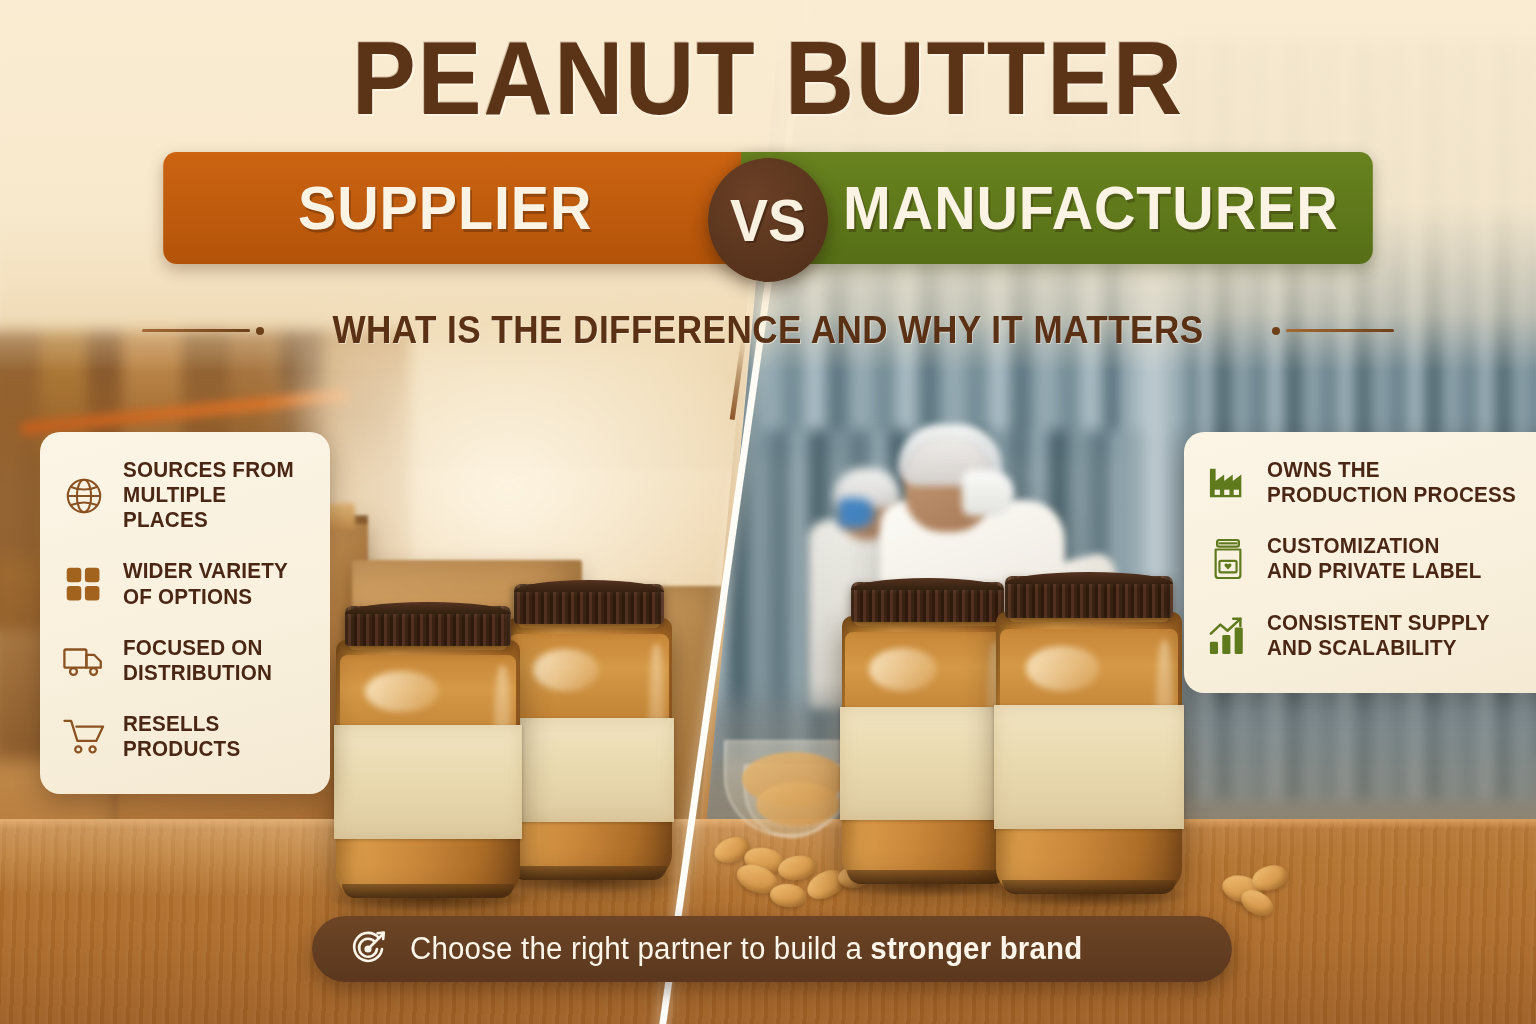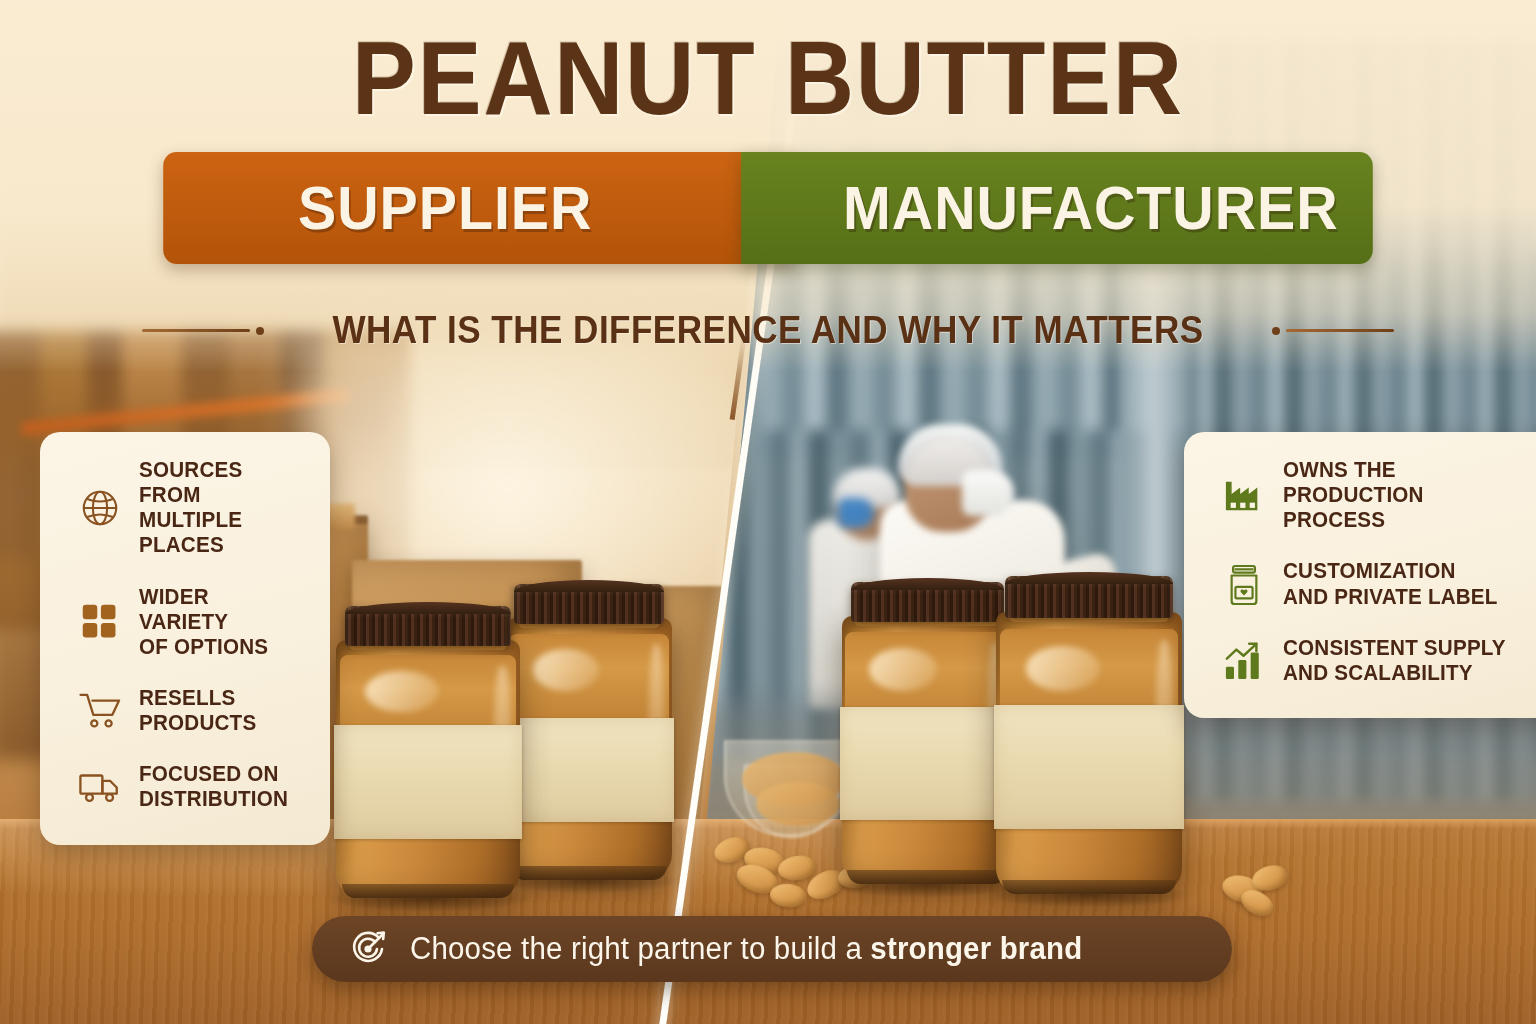--- a/index.html
+++ b/index.html
@@ -187,21 +187,21 @@
   .dash{position:relative;width:122px;height:6px;}
   .dash i{position:absolute;top:2px;width:108px;height:3px;border-radius:2px;
     background:linear-gradient(90deg,#A56A35,#6E4019);}
   .dash b{position:absolute;top:0;width:8px;height:8px;border-radius:50%;background:#6E4019;}
   .dash.l i{left:0;} .dash.l b{right:0;}
   .dash.r i{right:0;} .dash.r b{left:0;}
 
   
   .card{position:absolute;z-index:26;border-radius:20px;
     background:linear-gradient(165deg,#FCF5E6 0%,#F9F0DD 55%,#F4EAD3 100%);
-    box-shadow:0 10px 26px rgba(50,28,10,.3);padding:26px 38px;}
+    box-shadow:0 10px 26px rgba(50,28,10,.3);padding:26px 22px;}
   .card-left{left:40px;top:432px;width:290px;}
   .card-right{left:1184px;top:432px;width:384px;}
   .frow{display:flex;align-items:center;gap:17px;margin-bottom:26px;}
   .frow:last-child{margin-bottom:6px;}
   .ficon{width:44px;height:44px;flex:0 0 44px;display:flex;align-items:center;justify-content:center;}
   .flabel{font-size:21.5px;font-weight:bold;line-height:1.17;letter-spacing:.2px;
     color:#4A2715;transform:scaleX(.96);transform-origin:left center;white-space:pre-line;}
 
   
   .cta{position:absolute;left:312px;bottom:42px;width:920px;height:66px;z-index:28;
@@ -340,20 +340,23 @@
   <div class="hdr">
     <div class="title">PEANUT BUTTER</div>
 
     <div class="vsrow">
       <div class="banner banner-l">
         <span>SUPPLIER</span>
       </div>
       <div class="banner banner-r">
         <span>MANUFACTURER</span>
       </div>
+      <div class="vsbadge">
+        <span>VS</span>
+      </div>
     </div>
 
     <div class="subrow">
       <span class="dash l">
           <i></i>
           <b></b>
         </span>
       <span class="sub">WHAT IS THE DIFFERENCE AND WHY IT MATTERS</span>
       <span class="dash r">
           <i></i>
@@ -386,40 +389,40 @@
           <rect x="3" y="23" width="16" height="16" rx="3.5" fill="#A2631F"></rect>
           <rect x="23" y="23" width="16" height="16" rx="3.5" fill="#A2631F"></rect>
         </svg>
       </span>
       <span class="flabel">WIDER VARIETY
 OF OPTIONS</span>
     </div>
 
     <div class="frow">
       <span class="ficon">
-        <svg viewBox="0 0 46 42" width="44" height="40" fill="none" stroke="#8A5220" stroke-width="2.4" stroke-linecap="round" stroke-linejoin="round">
-          <path d="M2.5 4h7l6.5 21h20l7-15h-28"></path>
-          <circle cx="17" cy="34" r="3.2"></circle>
-          <circle cx="32" cy="34" r="3.2"></circle>
-        </svg>
-      </span>
-      <span class="flabel">RESELLS PRODUCTS</span>
-    </div>
-
-    <div class="frow">
-      <span class="ficon">
         <svg viewBox="0 0 46 38" width="44" height="38" fill="none" stroke="#8A5220" stroke-width="2.4" stroke-linejoin="round">
           <rect x="2.5" y="7" width="23" height="19" rx="1.5"></rect>
           <path d="M25.5 12.5h8l7 7v6.5h-15z"></path>
           <circle cx="12" cy="30" r="3.6"></circle>
           <circle cx="33" cy="30" r="3.6"></circle>
         </svg>
       </span>
       <span class="flabel">FOCUSED ON
 DISTRIBUTION</span>
+    </div>
+
+    <div class="frow">
+      <span class="ficon">
+        <svg viewBox="0 0 46 42" width="44" height="40" fill="none" stroke="#8A5220" stroke-width="2.4" stroke-linecap="round" stroke-linejoin="round">
+          <path d="M2.5 4h7l6.5 21h20l7-15h-28"></path>
+          <circle cx="17" cy="34" r="3.2"></circle>
+          <circle cx="32" cy="34" r="3.2"></circle>
+        </svg>
+      </span>
+      <span class="flabel">RESELLS PRODUCTS</span>
     </div>
   </div>
 
   <div class="card card-right">
 
     <div class="frow">
       <span class="ficon">
         <svg viewBox="0 0 46 42" width="44" height="40">
           <path d="M4 6h6v13l9-7v7l9-7v7l9-7v24H4z" fill="#5F7A1D"></path>
           <rect x="9" y="28" width="5.5" height="5.5" fill="#FBF4E4"></rect>

